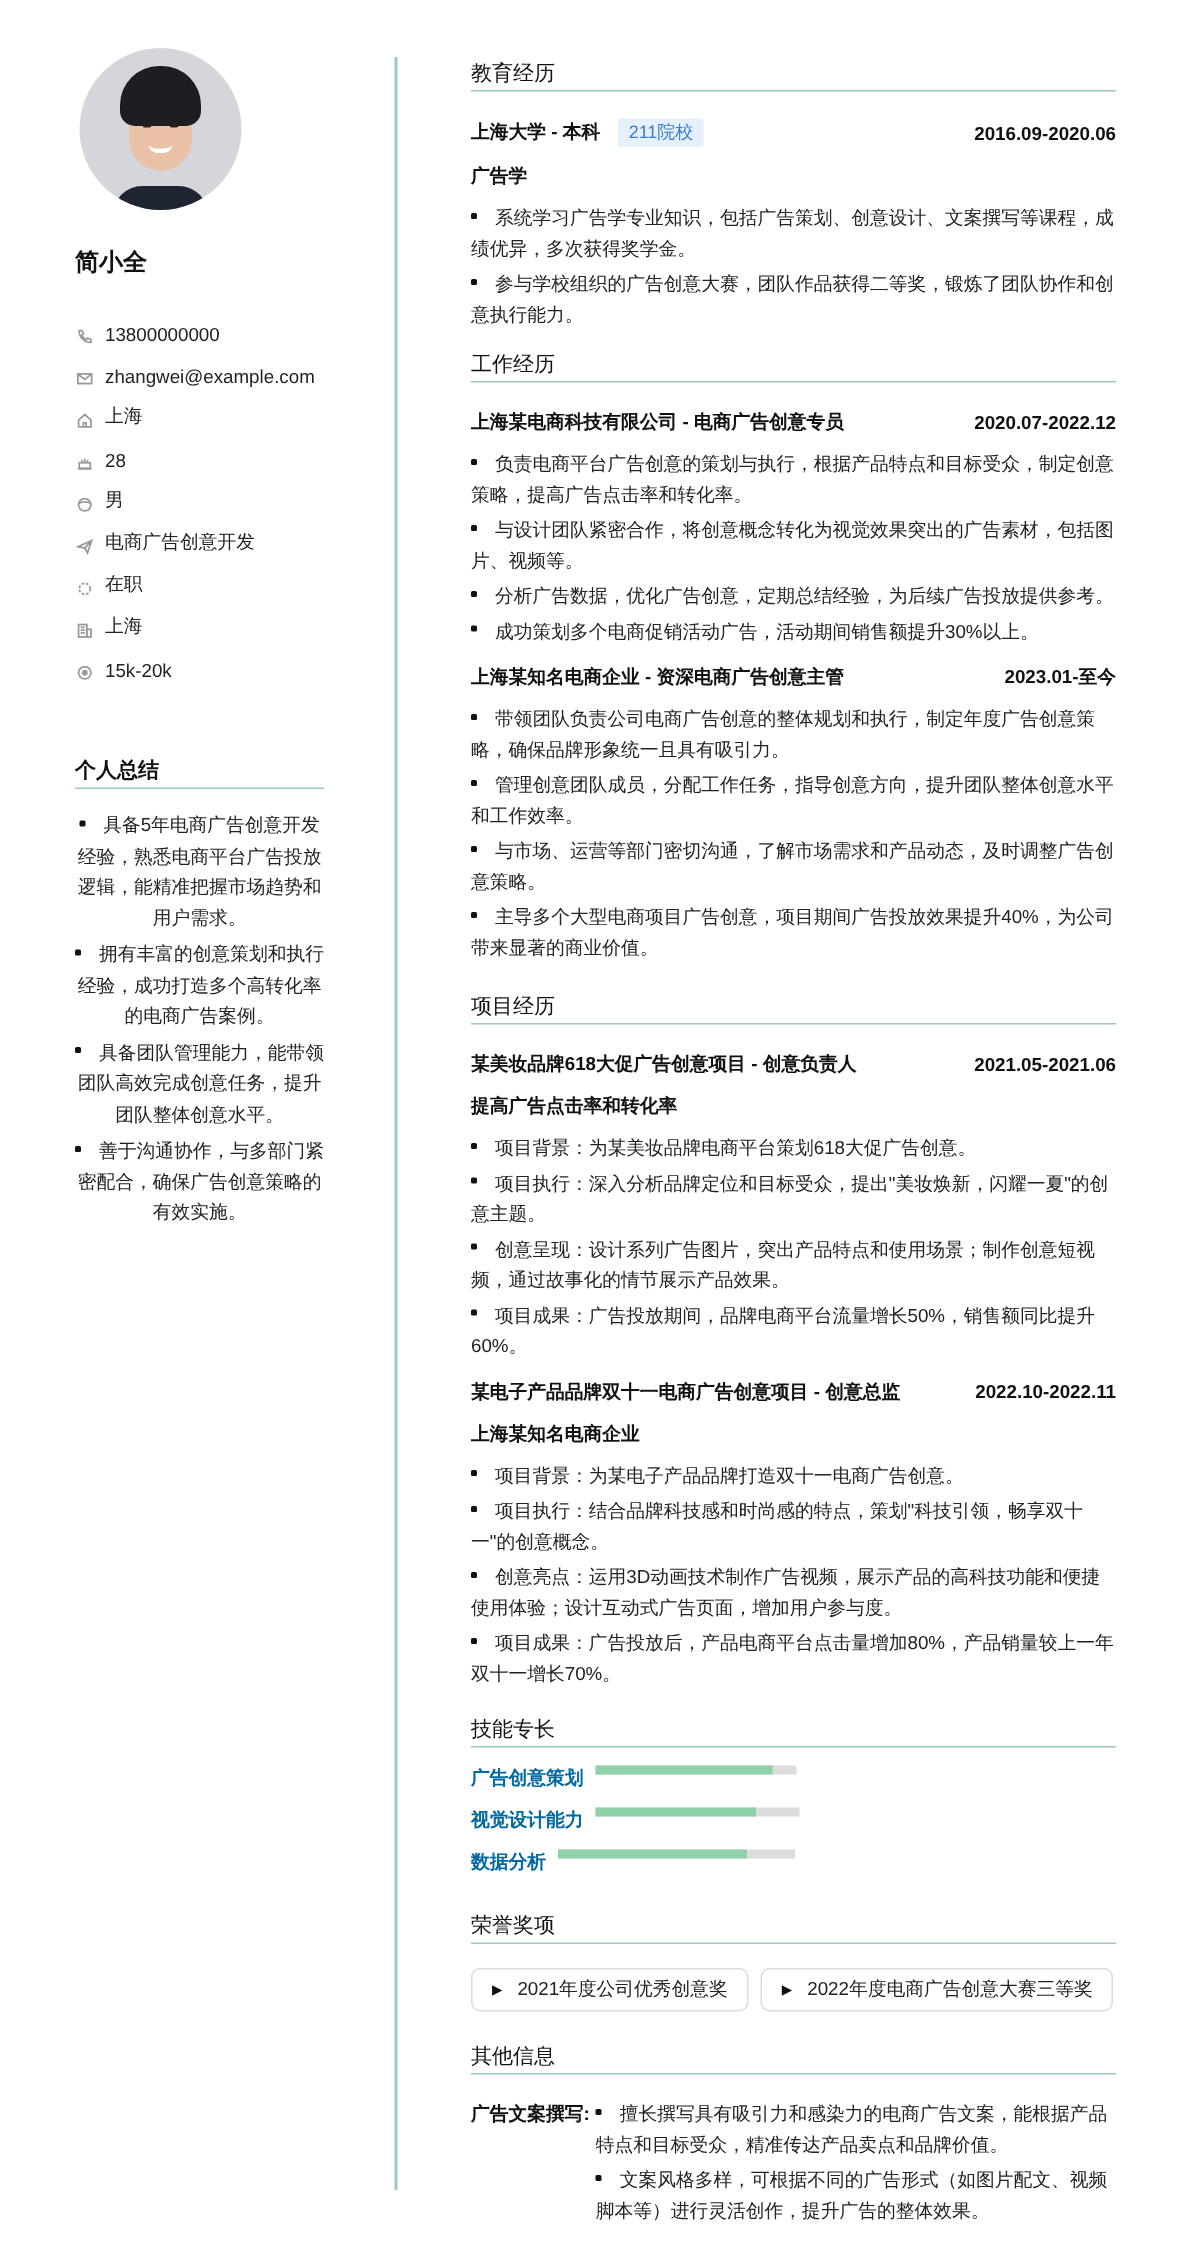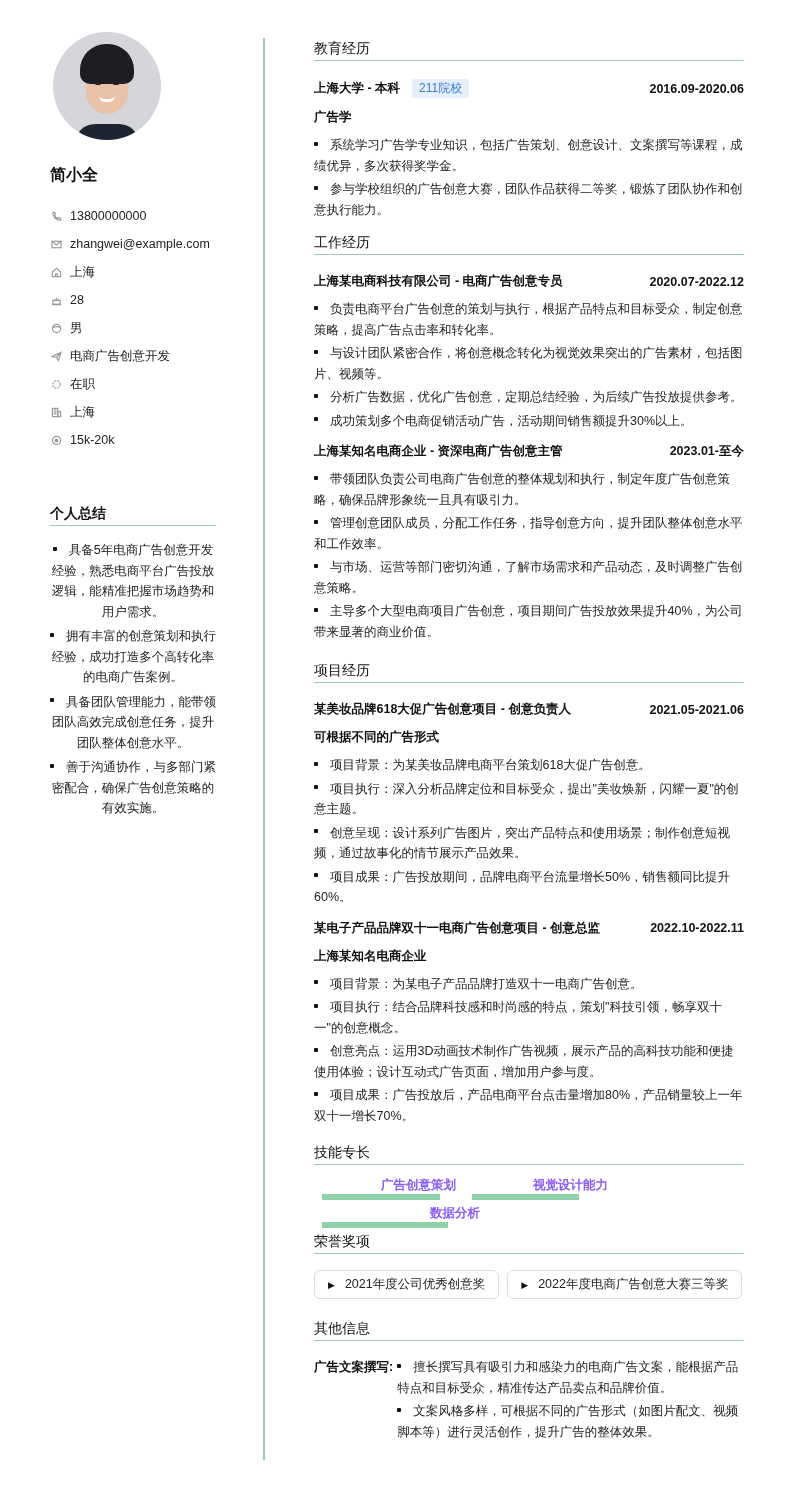--- a/index.html
+++ b/index.html
@@ -8,41 +8,41 @@
 
   .sidebar { position: absolute; left: 50px; top: 32px; width: 166px; }
   .avatar { width: 108px; height: 108px; border-radius: 50%; background: #d4d6dc; margin-left: 3px; position: relative; overflow: hidden; }
   .avatar .hair { position: absolute; left: 27px; top: 12px; width: 54px; height: 40px; background: #1d1d22; border-radius: 26px 26px 10px 10px; }
   .avatar .face { position: absolute; left: 33px; top: 28px; width: 42px; height: 54px; background: #e9c2a8; border-radius: 18px 18px 22px 22px; }
   .avatar .shirt { position: absolute; left: 22px; top: 92px; width: 64px; height: 30px; background: #1f2433; border-radius: 20px 20px 0 0; }
   .avatar .smile { position: absolute; left: 46px; top: 64px; width: 16px; height: 6px; border-bottom: 3px solid #fff; border-radius: 0 0 8px 8px; }
   .avatar .eye { position: absolute; top: 50px; width: 6px; height: 3px; background: #2a1e1a; border-radius: 2px; }
 
   .name { font-size: 16px; font-weight: bold; margin-top: 25px; margin-bottom: 16px; color: #111; }
-  .info-item { display: flex; align-items: center; height: 28px; font-size: 12.5px; color: #222; }
+  .info-item { display: flex; align-items: flex-end; height: 28px; font-size: 12.5px; color: #222; }
   .info-icon { width: 12px; height: 12px; margin-right: 8px; color: #9a9a9a; display: inline-flex; align-items: center; justify-content: center; }
   .info-icon svg { width: 11px; height: 11px; stroke: #9a9a9a; fill: none; stroke-width: 1.3; }
 
   .side-title { font-size: 14px; font-weight: bold; margin-top: 51px; padding-bottom: 2px; border-bottom: 1px solid #9cc8c6; color: #111; }
   .side-list { margin-top: 14px; text-align: center; }
   .side-list li { list-style: none; font-size: 12.5px; line-height: 20.5px; color: #222; margin-bottom: 4px; }
   .bullet { display: inline-block; width: 4px; height: 4px; background: #111; border-radius: 1px; margin-right: 12px; vertical-align: middle; position: relative; top: -2px; }
 
   .divider { position: absolute; left: 263px; top: 38px; width: 2px; height: 1422px; background: #9cc8c6; }
 
   .main { position: absolute; left: 314px; top: 40px; width: 430px; }
   .sec-title { font-size: 14px; font-weight: normal; color: #111; padding-bottom: 2px; border-bottom: 1px solid #9cc8c6; }
   .row { display: flex; justify-content: space-between; align-items: center; font-size: 12.5px; font-weight: bold; color: #111; }
   .badge { display: inline-block; background: #e6f0fb; color: #3a7bd5; font-weight: normal; font-size: 12px; padding: 1px 7px; margin-left: 12px; border-radius: 2px; }
   .sub { font-size: 12.5px; font-weight: bold; color: #111; margin-top: 11px; }
   .blist { margin-top: 9px; }
   .blist li { list-style: none; font-size: 12.5px; line-height: 20.5px; color: #222; margin-bottom: 3px; }
 
   .skills { display: flex; flex-wrap: wrap; margin-top: 12px; }
-  .skill { display: flex; align-items: flex-end; font-size: 12.5px; font-weight: bold; color: #8b5cf6; height: 16px; margin-bottom: 12px; flex-direction: column; }
+  .skill { display: flex; align-items: flex-start; font-size: 12.5px; font-weight: bold; color: #0369a1; height: 16px; margin-bottom: 12px; }
   .skill-bar { height: 6px; background: #dcdcdc; margin-left: 8px; position: relative; }
   .skill-fill { position: absolute; left: 0; top: 0; height: 6px; background: #8fd1a8; }
 
   .awards { display: flex; gap: 8px; margin-top: 16px; }
   .award { display: flex; align-items: center; border: 1px solid #dcdcdc; border-radius: 6px; padding: 0 13px; height: 29px; font-size: 12.5px; color: #222; }
   .award .tri { font-size: 9px; margin-right: 10px; color: #111; }
 
   .other { display: flex; margin-top: 16px; }
   .other-label { font-size: 12.5px; font-weight: bold; color: #111; white-space: nowrap; line-height: 20.5px; }
 </style>
@@ -186,21 +186,21 @@
     <li><span class="bullet"></span><span>管理创意团队成员，分配工作任务，指导创意方向，提升团队整体创意水平和工作效率。</span></li>
     <li><span class="bullet"></span><span>与市场、运营等部门密切沟通，了解市场需求和产品动态，及时调整广告创意策略。</span></li>
     <li><span class="bullet"></span><span>主导多个大型电商项目广告创意，项目期间广告投放效果提升40%，为公司带来显著的商业价值。</span></li>
   </ul>
 
   <div class="sec-title" style="margin-top:20px">项目经历</div>
   <div class="row" style="margin-top:18px">
     <span>某美妆品牌618大促广告创意项目 - 创意负责人</span>
     <span>2021.05-2021.06</span>
   </div>
-  <div class="sub">可根据不同的广告形式</div>
+  <div class="sub">提高广告点击率和转化率</div>
   <ul class="blist">
     <li><span class="bullet"></span><span>项目背景：为某美妆品牌电商平台策划618大促广告创意。</span></li>
     <li><span class="bullet"></span><span>项目执行：深入分析品牌定位和目标受众，提出"美妆焕新，闪耀一夏"的创意主题。</span></li>
     <li><span class="bullet"></span><span>创意呈现：设计系列广告图片，突出产品特点和使用场景；制作创意短视频，通过故事化的情节展示产品效果。</span></li>
     <li><span class="bullet"></span><span>项目成果：广告投放期间，品牌电商平台流量增长50%，销售额同比提升60%。</span></li>
   </ul>
   <div class="row" style="margin-top:12px">
     <span>某电子产品品牌双十一电商广告创意项目 - 创意总监</span>
     <span>2022.10-2022.11</span>
   </div>
@@ -227,21 +227,21 @@
         </div>
     </div>
     <div class="skill">
       <span>数据分析</span>
       <div class="skill-bar" style="width:158px">
           <div class="skill-fill" style="width:80%"></div>
         </div>
     </div>
   </div>
 
-  <div class="sec-title" style="">荣誉奖项</div>
+  <div class="sec-title" style="margin-top:14px">荣誉奖项</div>
   <div class="awards">
     <div class="award">
         <span class="tri">▶</span>
         <span>2021年度公司优秀创意奖</span>
       </div>
     <div class="award">
         <span class="tri">▶</span>
         <span>2022年度电商广告创意大赛三等奖</span>
       </div>
   </div>

